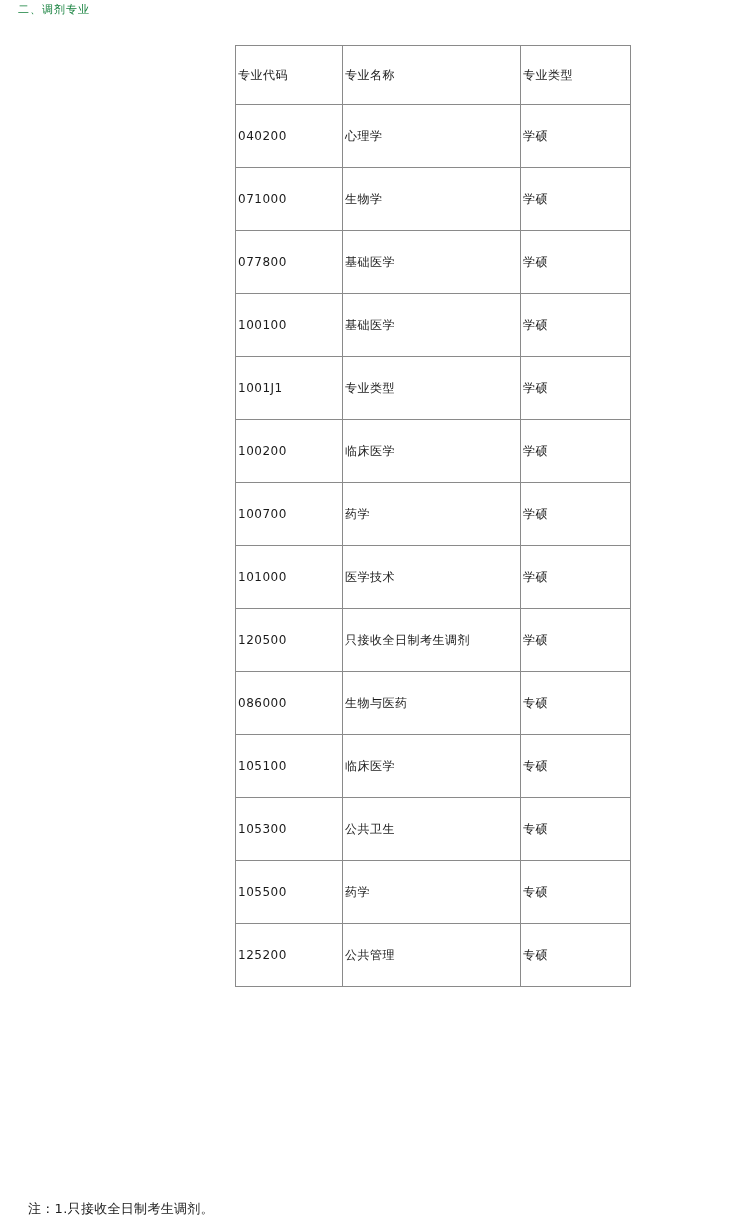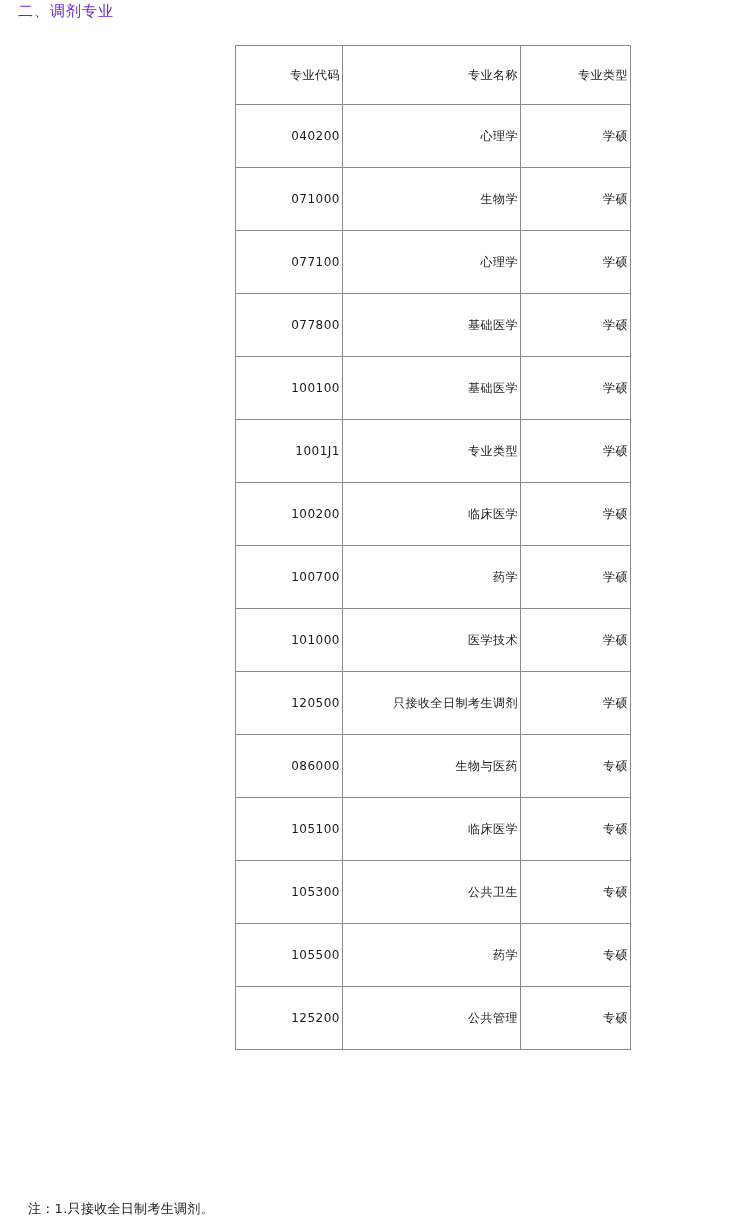--- a/index.html
+++ b/index.html
@@ -18,41 +18,41 @@
   .page {
     position: relative;
     width: 730px;
     height: 1226px;
     box-sizing: border-box;
   }
   .section-title {
     position: absolute;
     left: 18px;
     top: 2px;
-    font-size: 15px;
+    font-size: 11px;
     letter-spacing: 1px;
-    color: #6d28d9;
+    color: #15803d;
     white-space: nowrap;
   }
   .table-wrap {
     position: absolute;
     left: 235px;
     top: 45px;
     width: 395px;
   }
   table.major-table {
     border-collapse: collapse;
     width: 395px;
     table-layout: fixed;
   }
   table.major-table td,
   table.major-table th {
     border: 1px solid #8a8a8a;
     height: 62px;
-    text-align: right;
+    text-align: left;
     vertical-align: middle;
     font-size: 12px;
     font-weight: normal;
     letter-spacing: 0.5px;
     color: #1a1a1a;
     padding: 0 2px;
   }
   table.major-table thead td {
     height: 58px;
   }
@@ -92,25 +92,20 @@
       </thead>
       <tbody>
         <tr>
           <td>040200</td>
           <td>心理学</td>
           <td>学硕</td>
         </tr>
         <tr>
           <td>071000</td>
           <td>生物学</td>
-          <td>学硕</td>
-        </tr>
-        <tr>
-          <td>077100</td>
-          <td>心理学</td>
           <td>学硕</td>
         </tr>
         <tr>
           <td>077800</td>
           <td>基础医学</td>
           <td>学硕</td>
         </tr>
         <tr>
           <td>100100</td>
           <td>基础医学</td>

